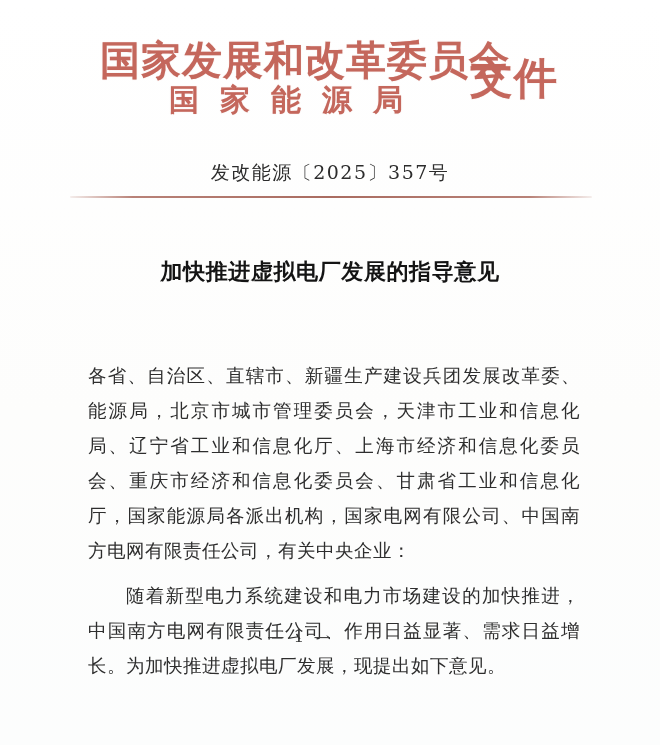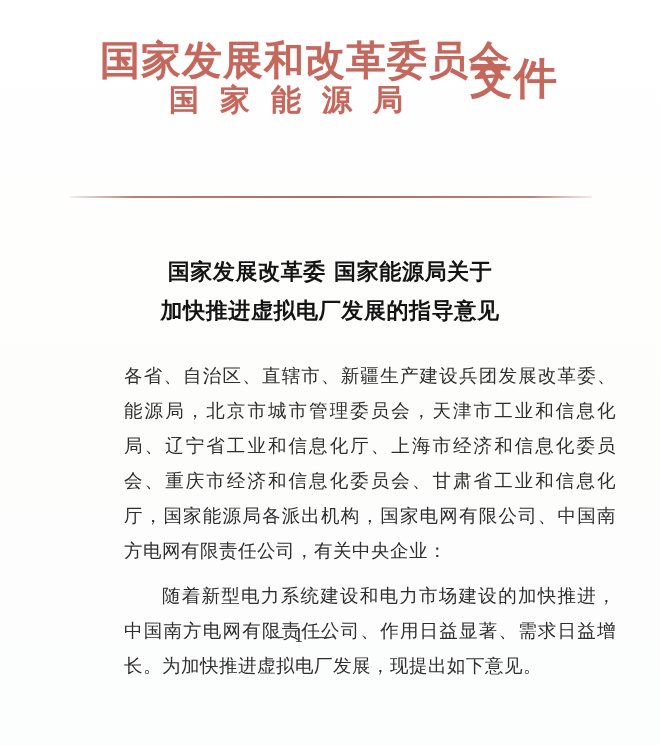--- a/index.html
+++ b/index.html
@@ -123,21 +123,20 @@
     line-height: 1.75;
     white-space: nowrap;
   }
 
   
   .body-block {
     position: absolute;
     left: 88px;
     top: 358px;
     width: 492px;
-    margin-left: 36px;
   }
   .body-para {
     color: #2e2e2e;
     font-family: "DejaVu Serif", serif;
     font-size: 18.5px;
     line-height: 35px;
     text-align: justify;
     text-justify: inter-character;
     letter-spacing: 0.5px;
     margin: 0;
@@ -168,25 +167,25 @@
 <div class="page">
 
   <div class="masthead">
     <div class="masthead-names">
       <div class="mast-line mast-line-1">国家发展和改革委员会</div>
       <div class="mast-line mast-line-2">国家能源局</div>
     </div>
     <div class="mast-wenjian">文件</div>
   </div>
 
+  <div class="docnum">发改能源〔2025〕357号</div>
 
   <div class="red-rule"></div>
 
   <div class="doc-title">
-    <div class="title-line">国家发展改革委  国家能源局关于</div>
     <div class="title-line">加快推进虚拟电厂发展的指导意见</div>
   </div>
 
   <div class="body-block">
     <p class="body-para">各省、自治区、直辖市、新疆生产建设兵团发展改革委、能源局，北京市城市管理委员会，天津市工业和信息化局、辽宁省工业和信息化厅、上海市经济和信息化委员会、重庆市经济和信息化委员会、甘肃省工业和信息化厅，国家能源局各派出机构，国家电网有限公司、中国南方电网有限责任公司，有关中央企业：</p>
     <p class="body-para indent">随着新型电力系统建设和电力市场建设的加快推进，中国南方电网有限责任公司、作用日益显著、需求日益增长。为加快推进虚拟电厂发展，现提出如下意见。</p>
   </div>
 
   <div class="footer">— 1 —</div>
 

